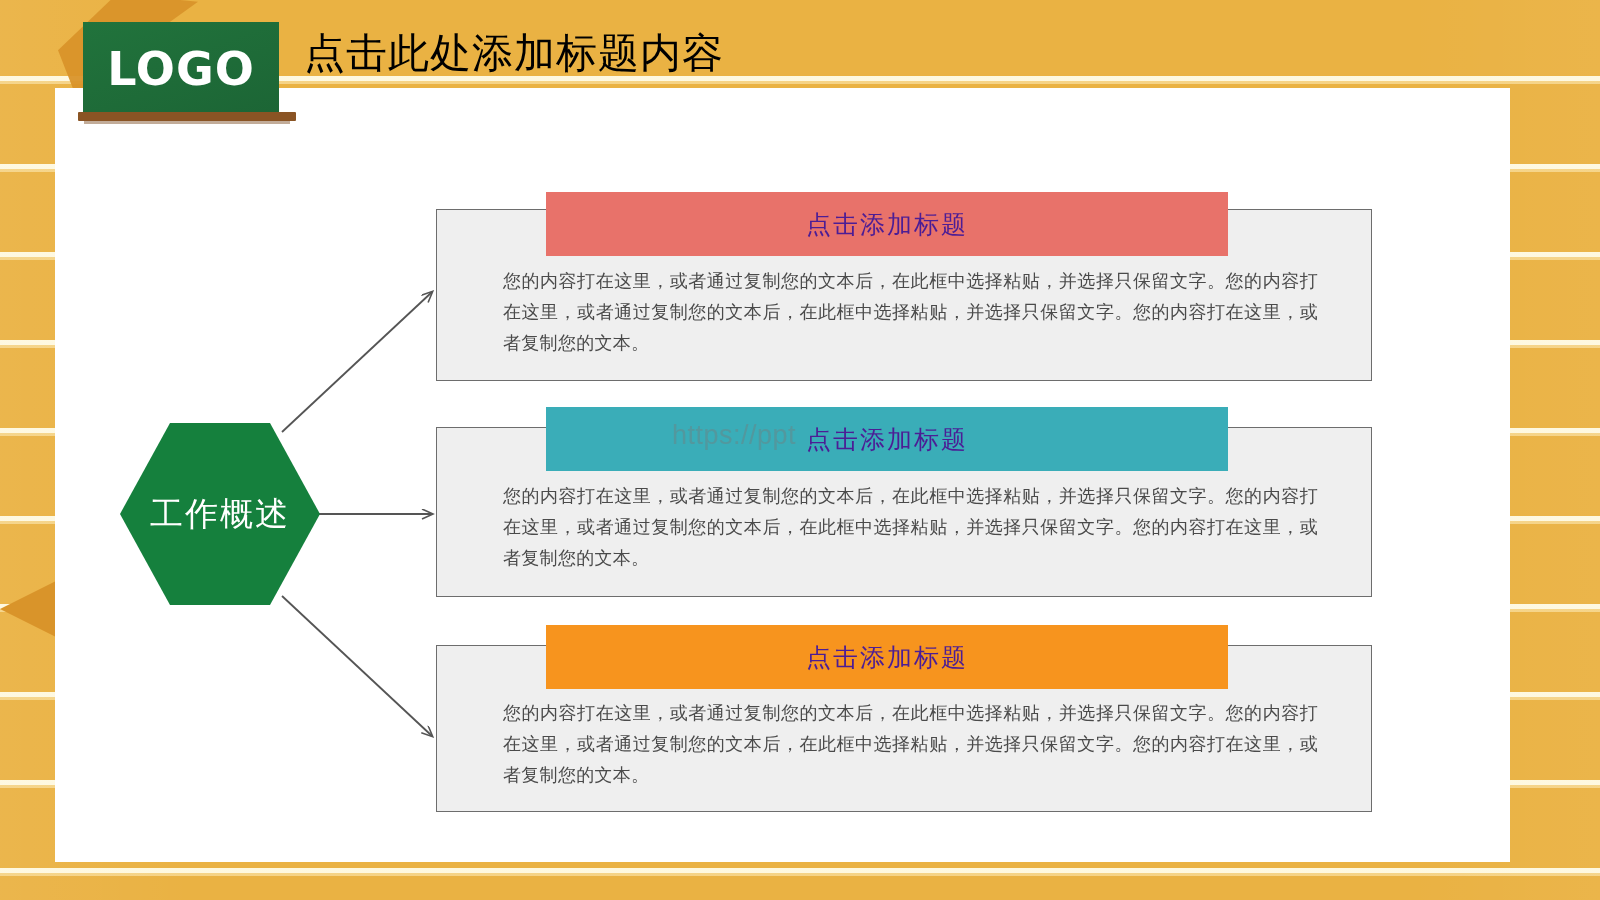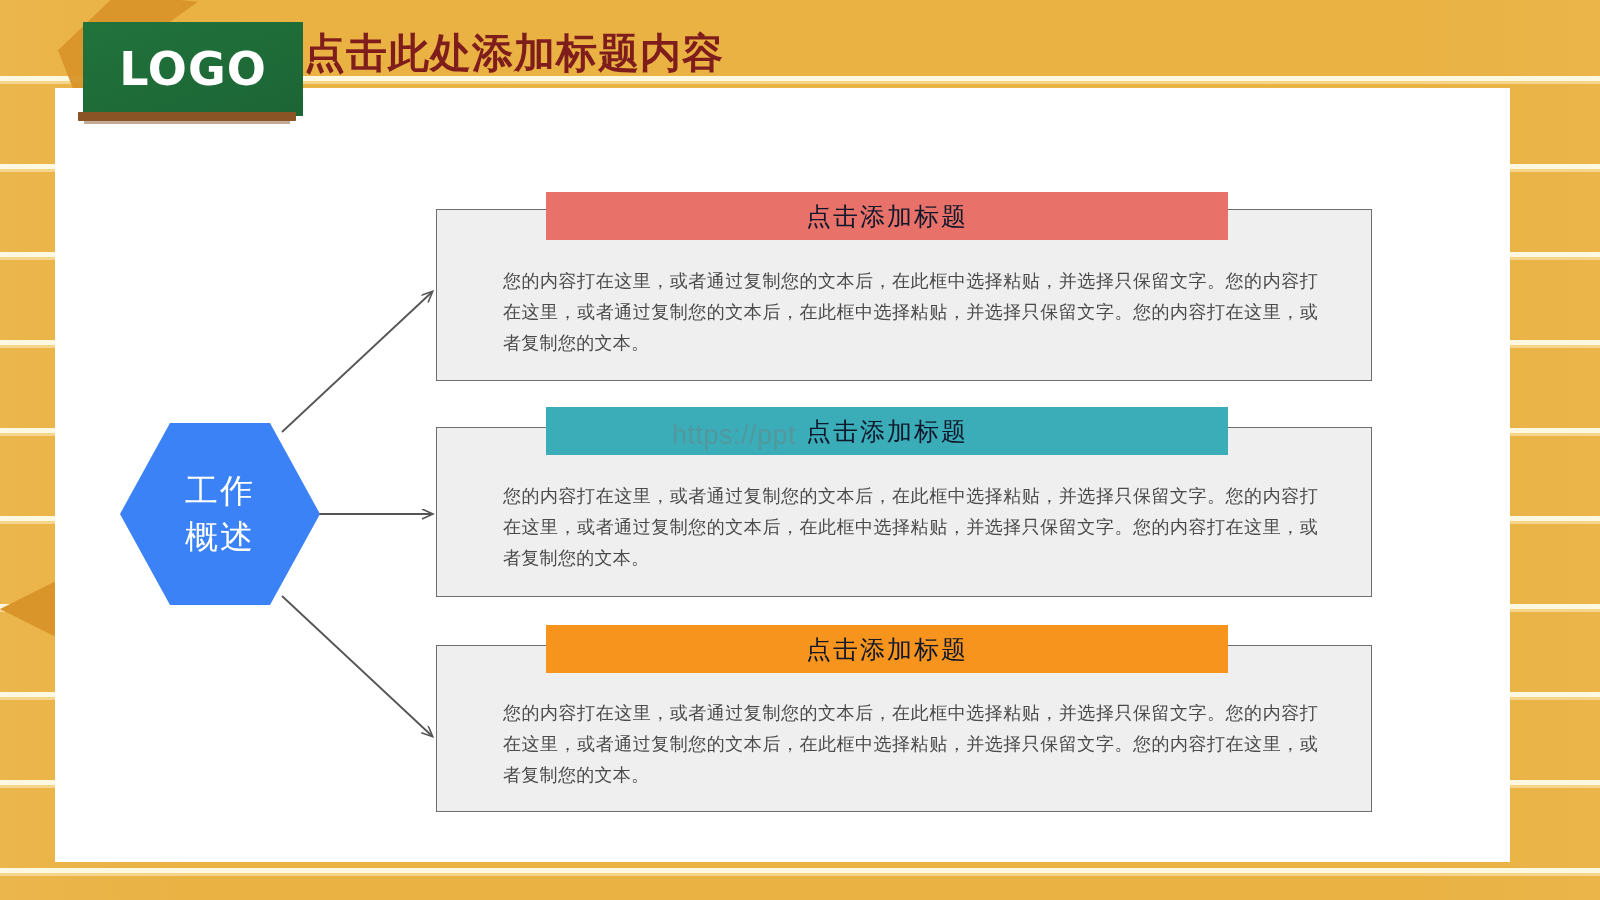--- a/index.html
+++ b/index.html
@@ -76,21 +76,21 @@
     width: 1455px;
     height: 774px;
     background: #ffffff;
   }
 
   
   .logo-board {
     position: absolute;
     left: 83px;
     top: 22px;
-    width: 220px;
+    width: 196px;
     height: 94px;
     background: #1d6b38;
     z-index: 6;
   }
   .logo-board .board-face {
     position: absolute;
     inset: 0;
     background: linear-gradient(160deg, #21733c 0%, #1c6535 100%);
   }
   .logo-text {
@@ -126,39 +126,39 @@
   }
 
   
   .header-title {
     position: absolute;
     left: 304px;
     top: 24px;
     height: 58px;
     display: flex;
     align-items: center;
-    color: #7f1d1d;
+    color: #000000;
     font-size: 41px;
-    font-weight: bold;
+    font-weight: normal;
     letter-spacing: 1px;
     white-space: nowrap;
     z-index: 7;
   }
 
   
   .hexagon {
     position: absolute;
     left: 120px;
     top: 423px;
     width: 200px;
     height: 182px;
-    background: #3b82f6;
+    background: #15803d;
     clip-path: polygon(25% 0%, 75% 0%, 100% 50%, 75% 100%, 25% 100%, 0% 50%);
     display: flex;
-    flex-direction: column;
+    flex-direction: row;
     align-items: center;
     justify-content: center;
     z-index: 4;
   }
   .hexagon span {
     display: block;
     color: #ffffff;
     font-size: 33px;
     line-height: 1.38;
     letter-spacing: 2px;
@@ -179,25 +179,25 @@
     left: 436px;
     width: 936px;
     background: #efefef;
     border: 1.5px solid #6d6d6d;
     box-sizing: border-box;
   }
   .row-head {
     position: absolute;
     left: 546px;
     width: 682px;
-    height: 48px;
+    height: 64px;
     display: flex;
     align-items: center;
     justify-content: center;
-    color: #0f172a;
+    color: #4c1d95;
     font-size: 25px;
     letter-spacing: 2px;
     z-index: 3;
   }
   .row-body {
     position: absolute;
     left: 503px;
     width: 815px;
     color: #4a4a4a;
     font-size: 18px;

